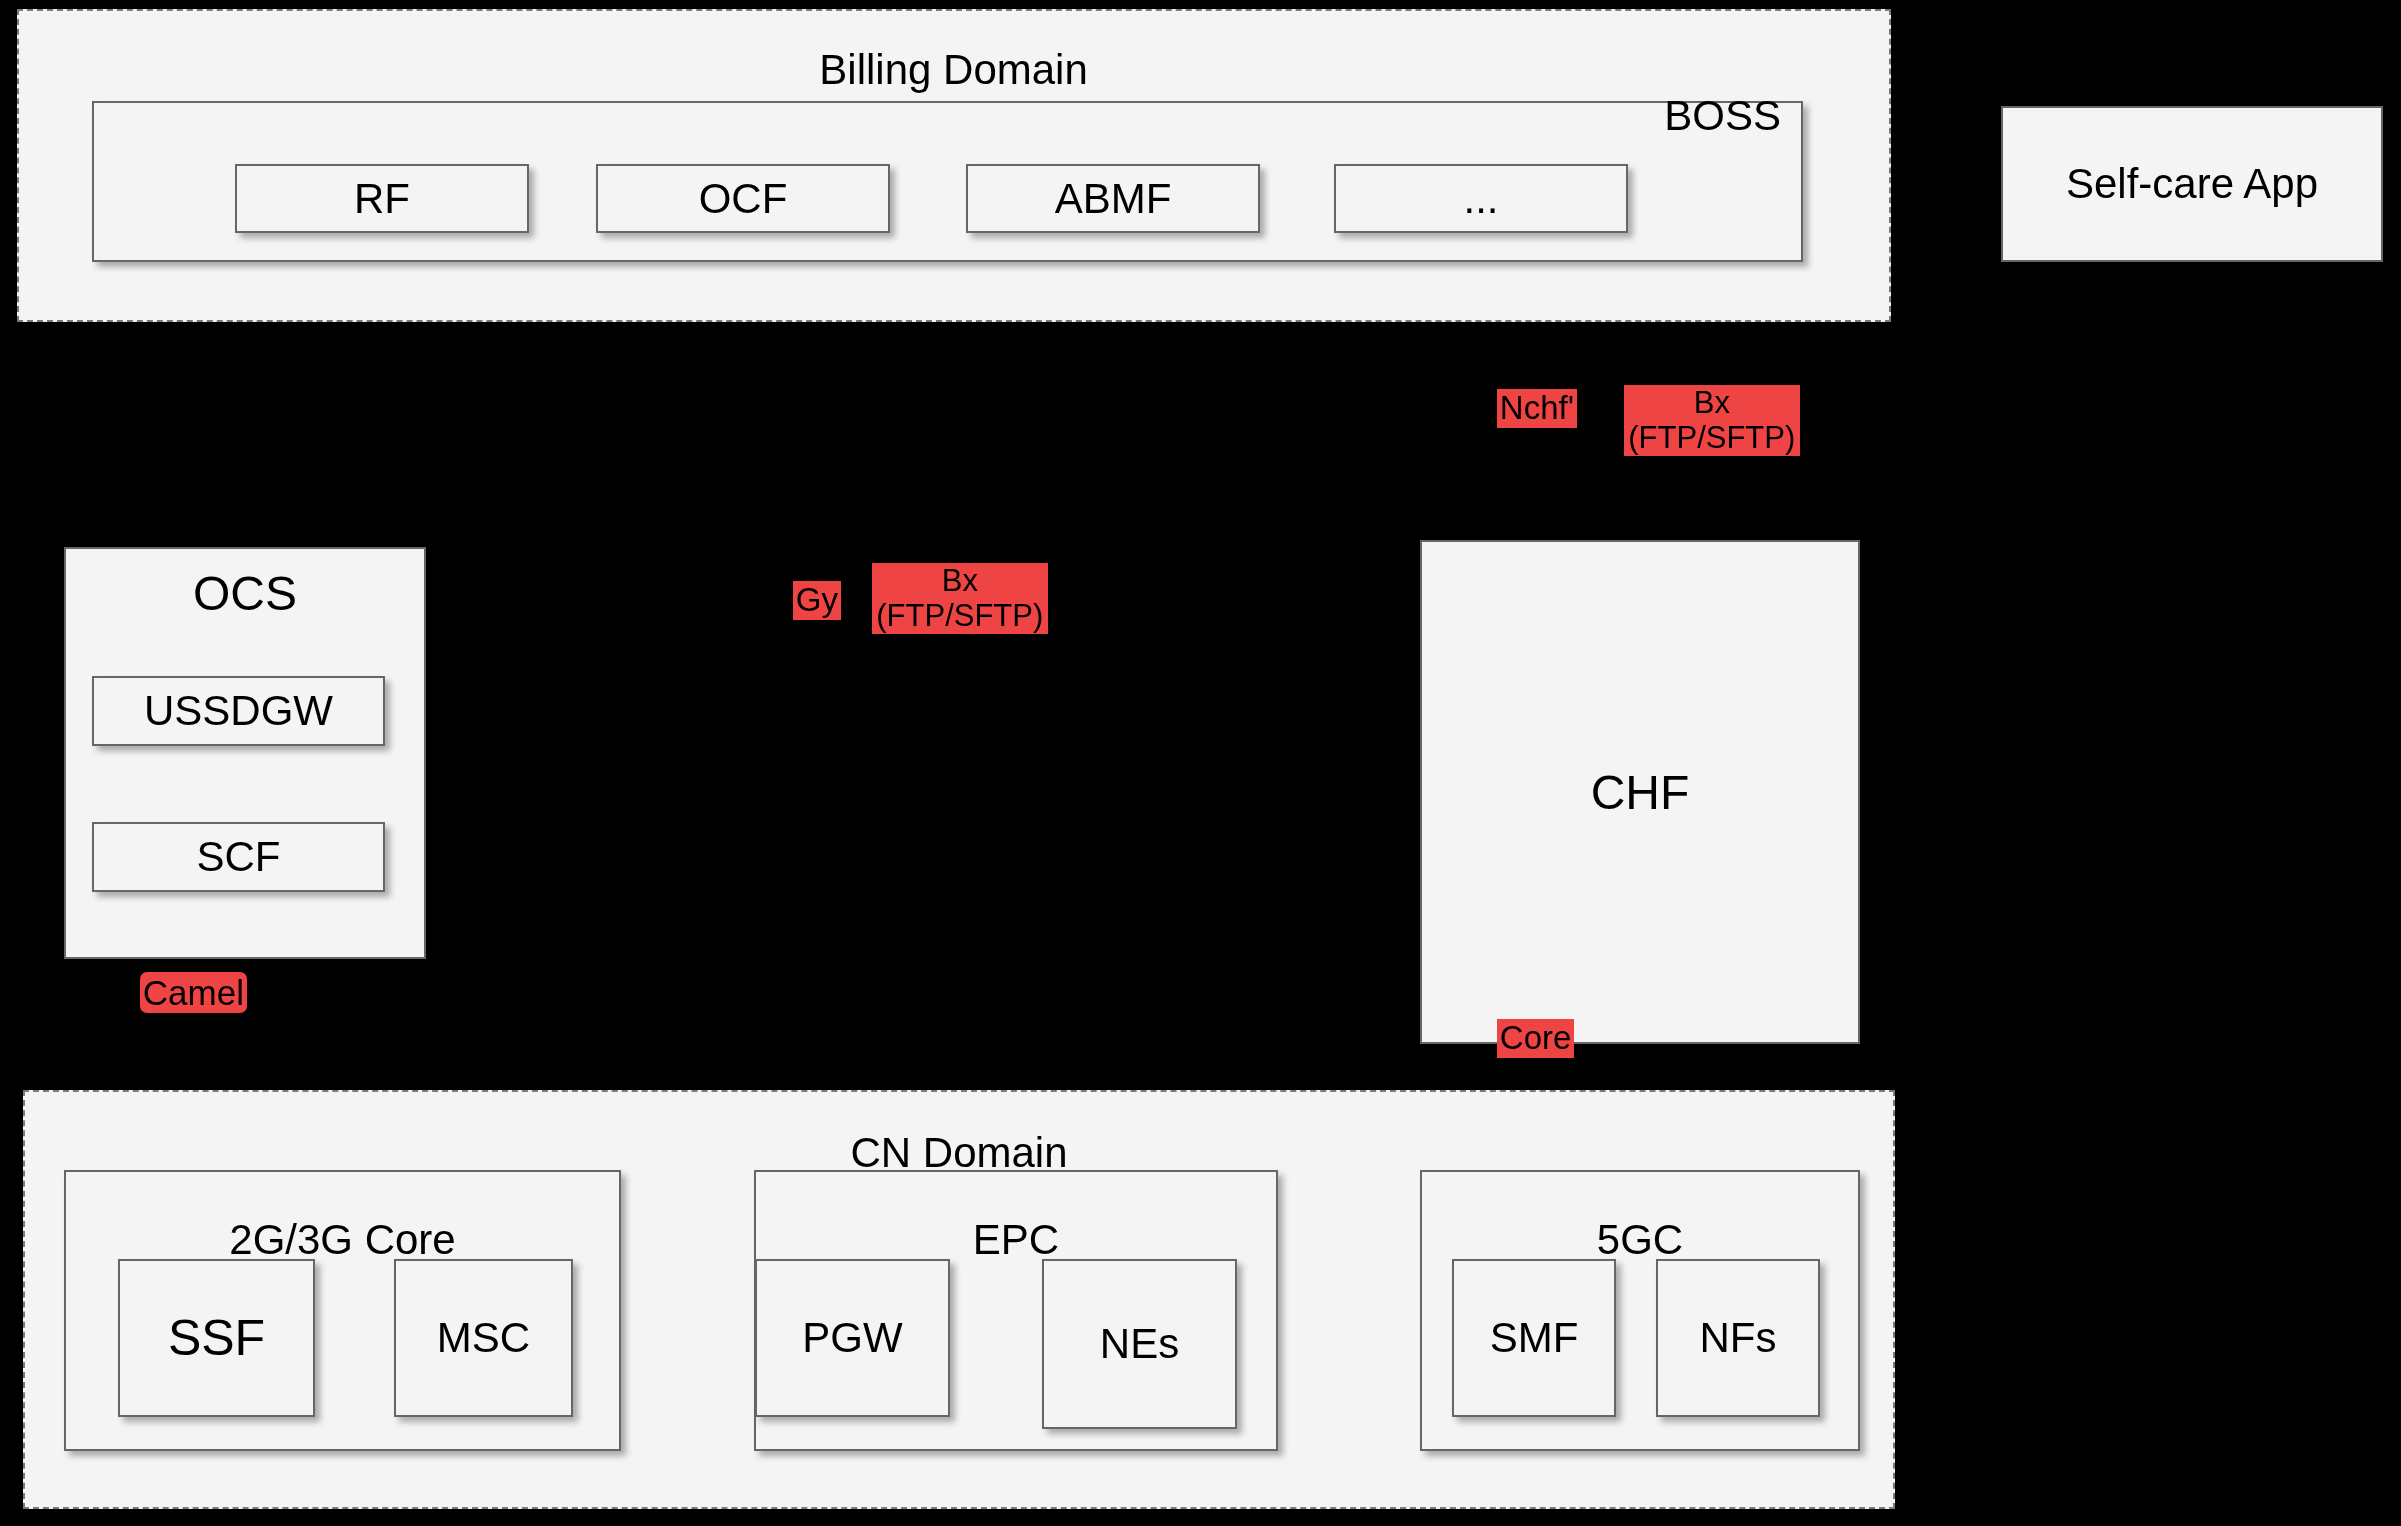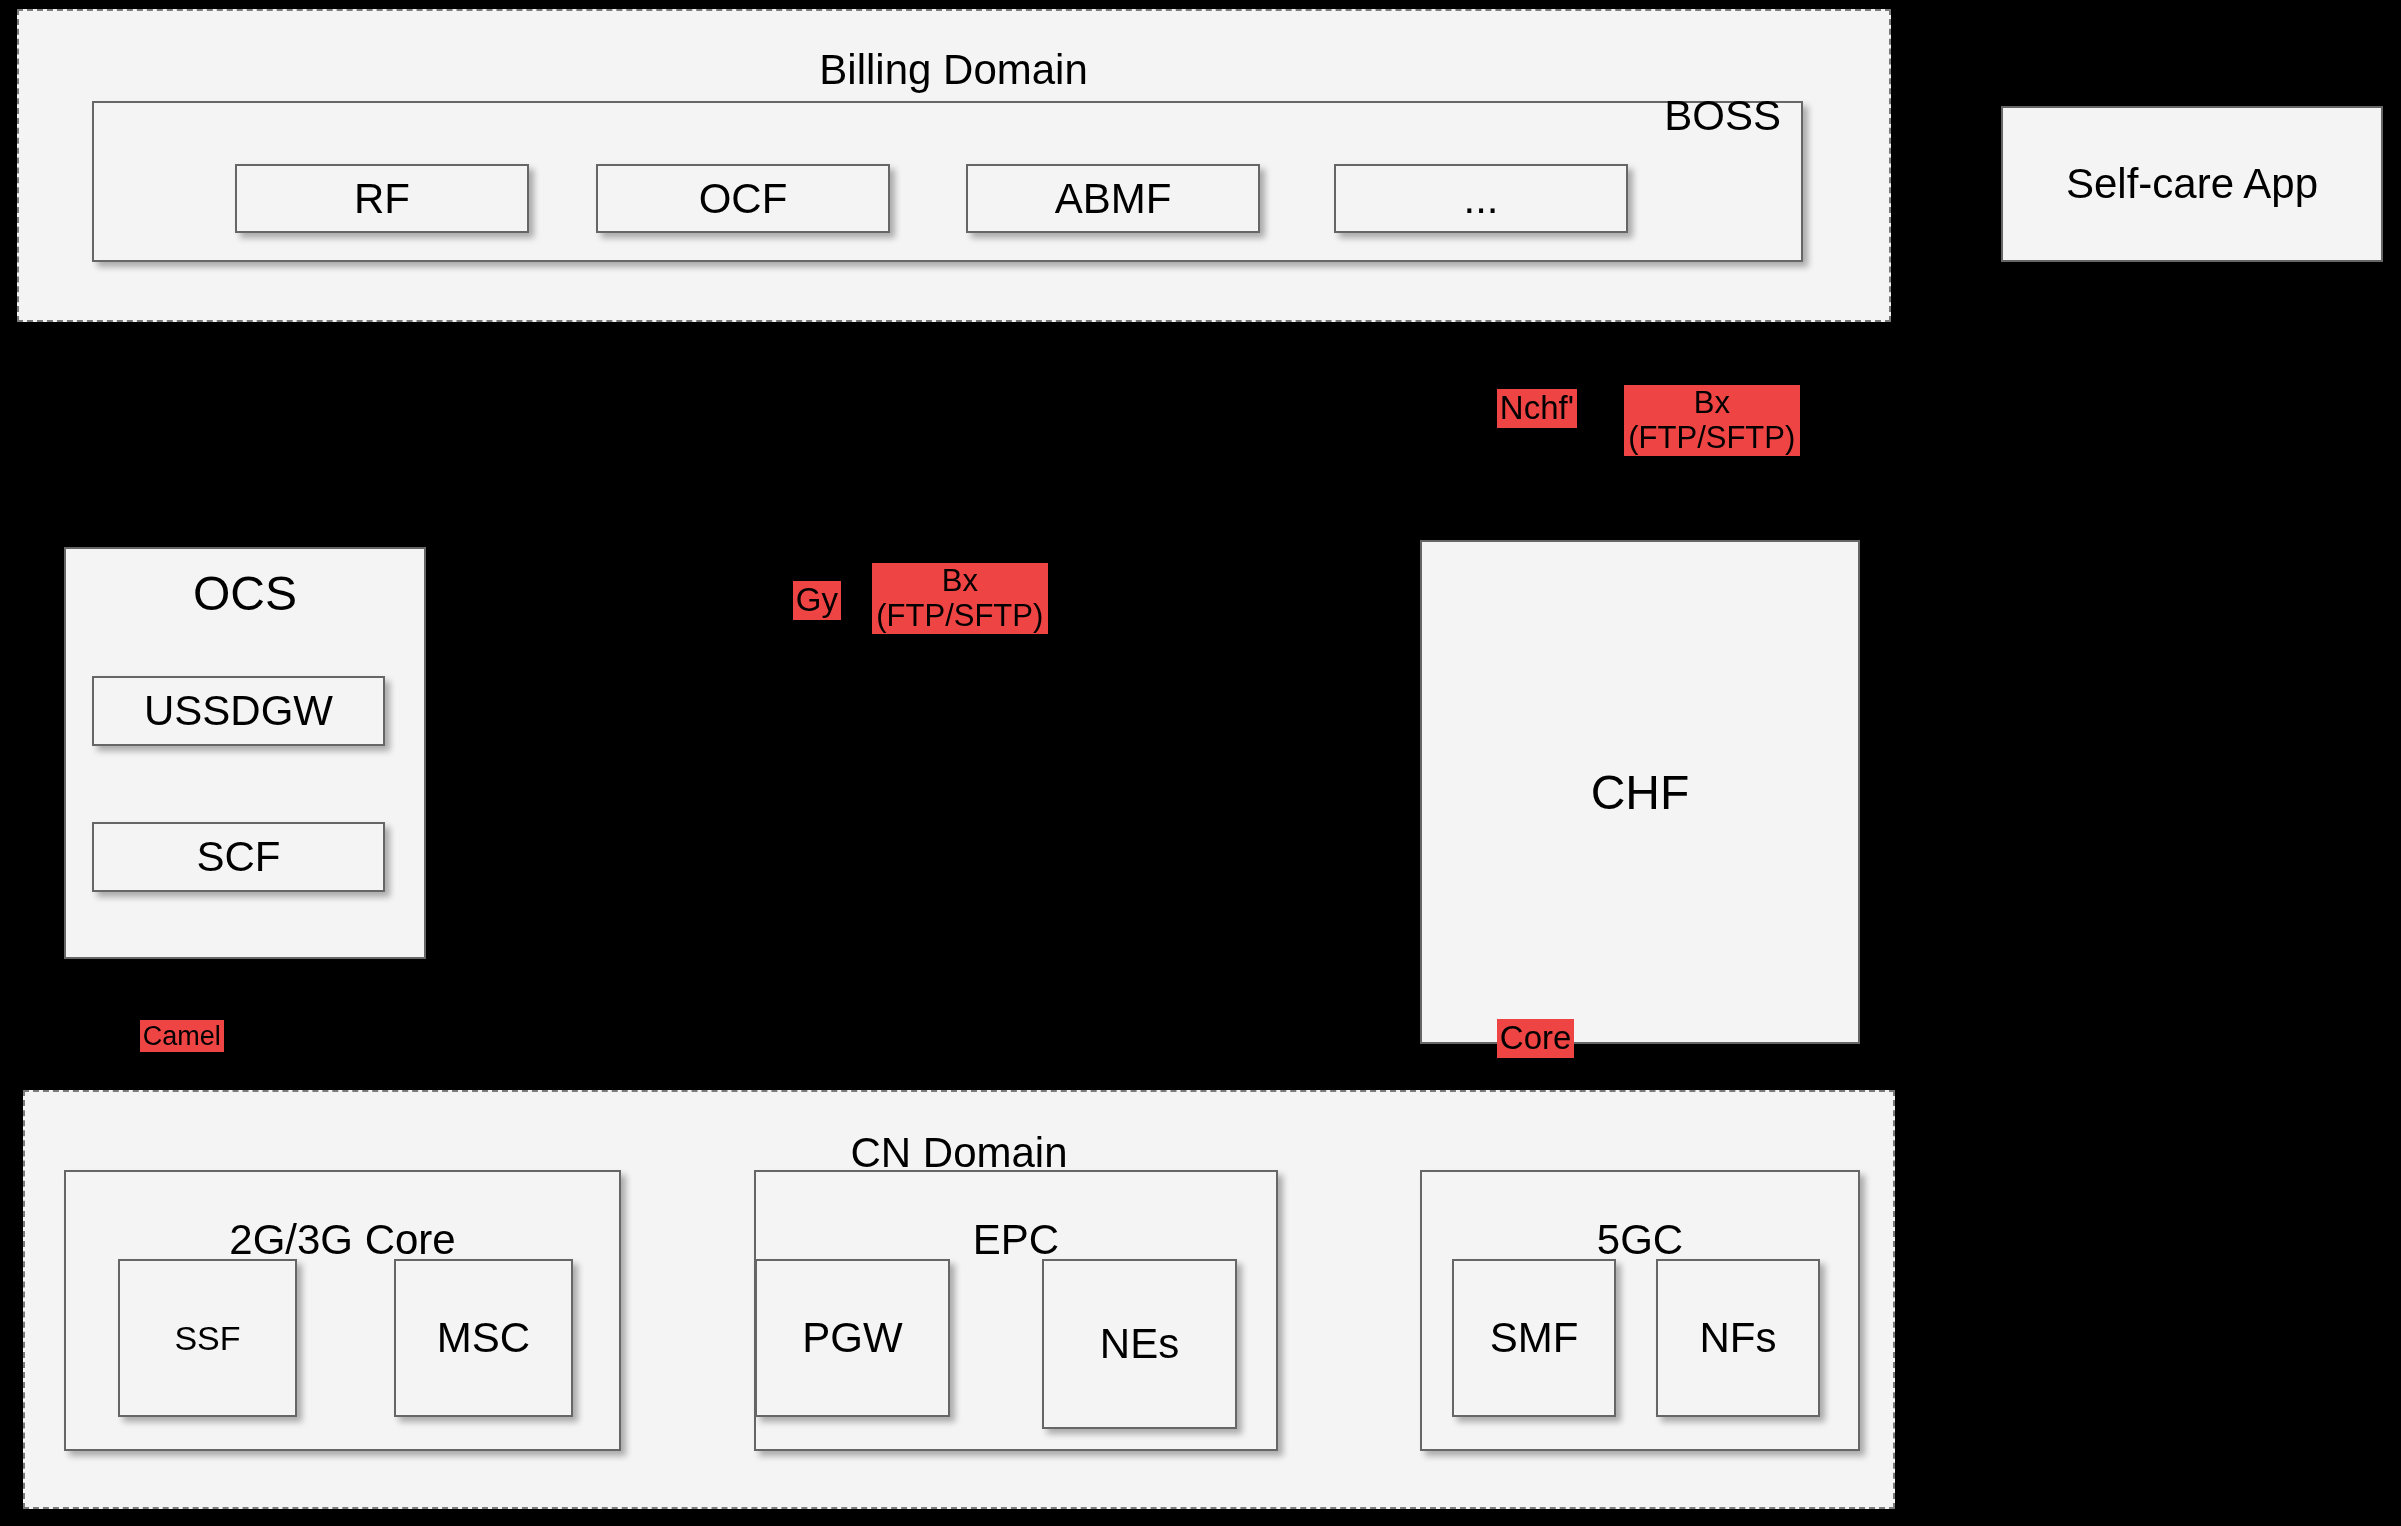--- a/index.html
+++ b/index.html
@@ -94,31 +94,31 @@
 (FTP/SFTP)</div>
 
   <div class="abs box" style="left:64px;top:547px;width:362px;height:412px;">
     <div class="label-top t52" style="top:16.6px;font-size:48px;">OCS</div>
   </div>
   <div class="abs box ctr" style="left:92px;top:676px;width:293px;height:70px;font-size:42px;">USSDGW</div>
   <div class="abs box ctr" style="left:92px;top:822px;width:293px;height:70px;font-size:42px;">SCF</div>
 
   <div class="abs box ctr" style="left:1420px;top:540px;width:440px;height:504px;font-size:48px;text-align:right;">CHF</div>
 
-  <div class="edge-label" style="left:140px;top:1020px;font-size:27px;">Camel</div>
+  <div class="edge-label" style="left:140px;top:972px;font-size:35px;border-radius:7px;">Camel</div>
   <div class="edge-label" style="left:1497px;top:1019px;font-size:33px;">Core</div>
 
   <div class="abs domain" style="left:23px;top:1090px;width:1872px;height:419px;">
     <div class="label-top" style="top:37px;font-size:42px;">CN Domain</div>
   </div>
 
   <div class="abs box" style="left:64px;top:1170px;width:557px;height:281px;">
     <div class="label-top" style="top:44px;font-size:42px;">2G/3G Core</div>
   </div>
-  <div class="abs box ctr" style="left:118px;top:1259px;width:179px;height:158px;font-size:34px;text-align:center;">SSF</div>
+  <div class="abs box ctr" style="left:118px;top:1259px;width:197px;height:158px;font-size:50px;text-align:center;">SSF</div>
   <div class="abs box ctr" style="left:394px;top:1259px;width:179px;height:158px;font-size:42px;">MSC</div>
 
   <div class="abs box" style="left:754px;top:1170px;width:524px;height:281px;">
     <div class="label-top" style="top:44px;font-size:42px;">EPC</div>
   </div>
   <div class="abs box ctr" style="left:755px;top:1259px;width:195px;height:158px;font-size:42px;">PGW</div>
   <div class="abs box ctr" style="left:1042px;top:1259px;width:195px;height:170px;font-size:42px;">NEs</div>
 
   <div class="abs box" style="left:1420px;top:1170px;width:440px;height:281px;">
     <div class="label-top" style="top:44px;font-size:42px;">5GC</div>

